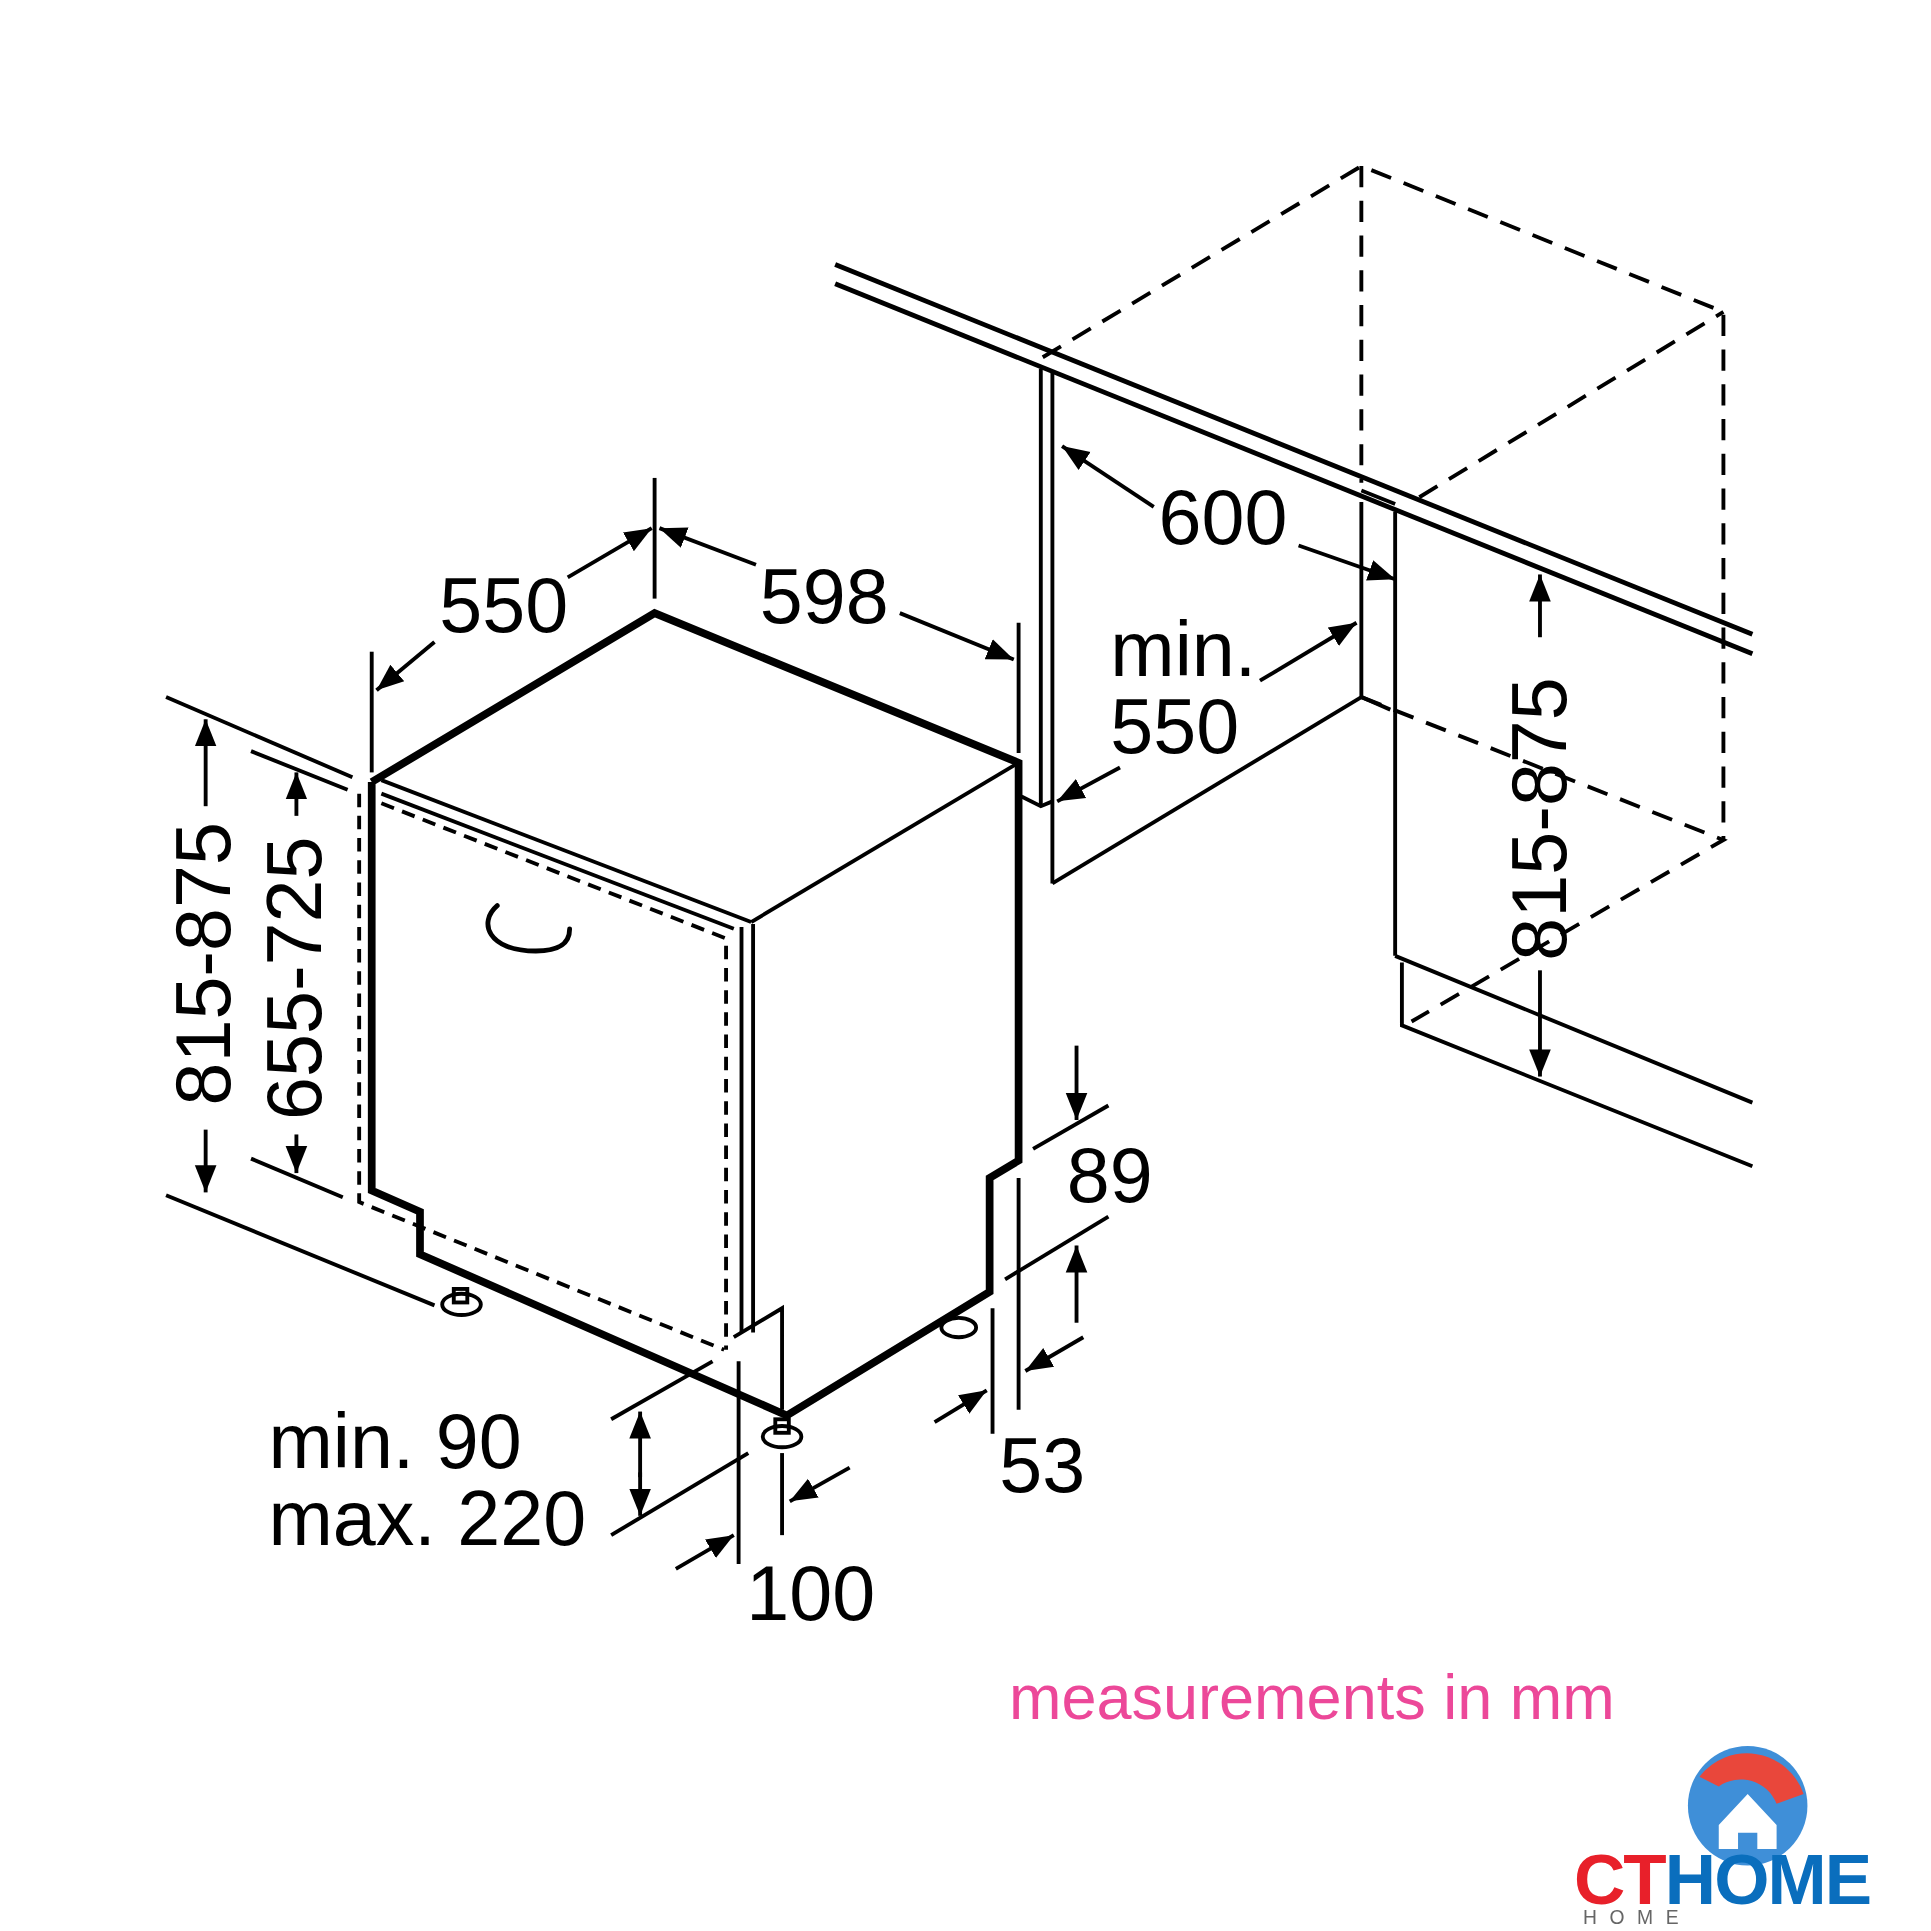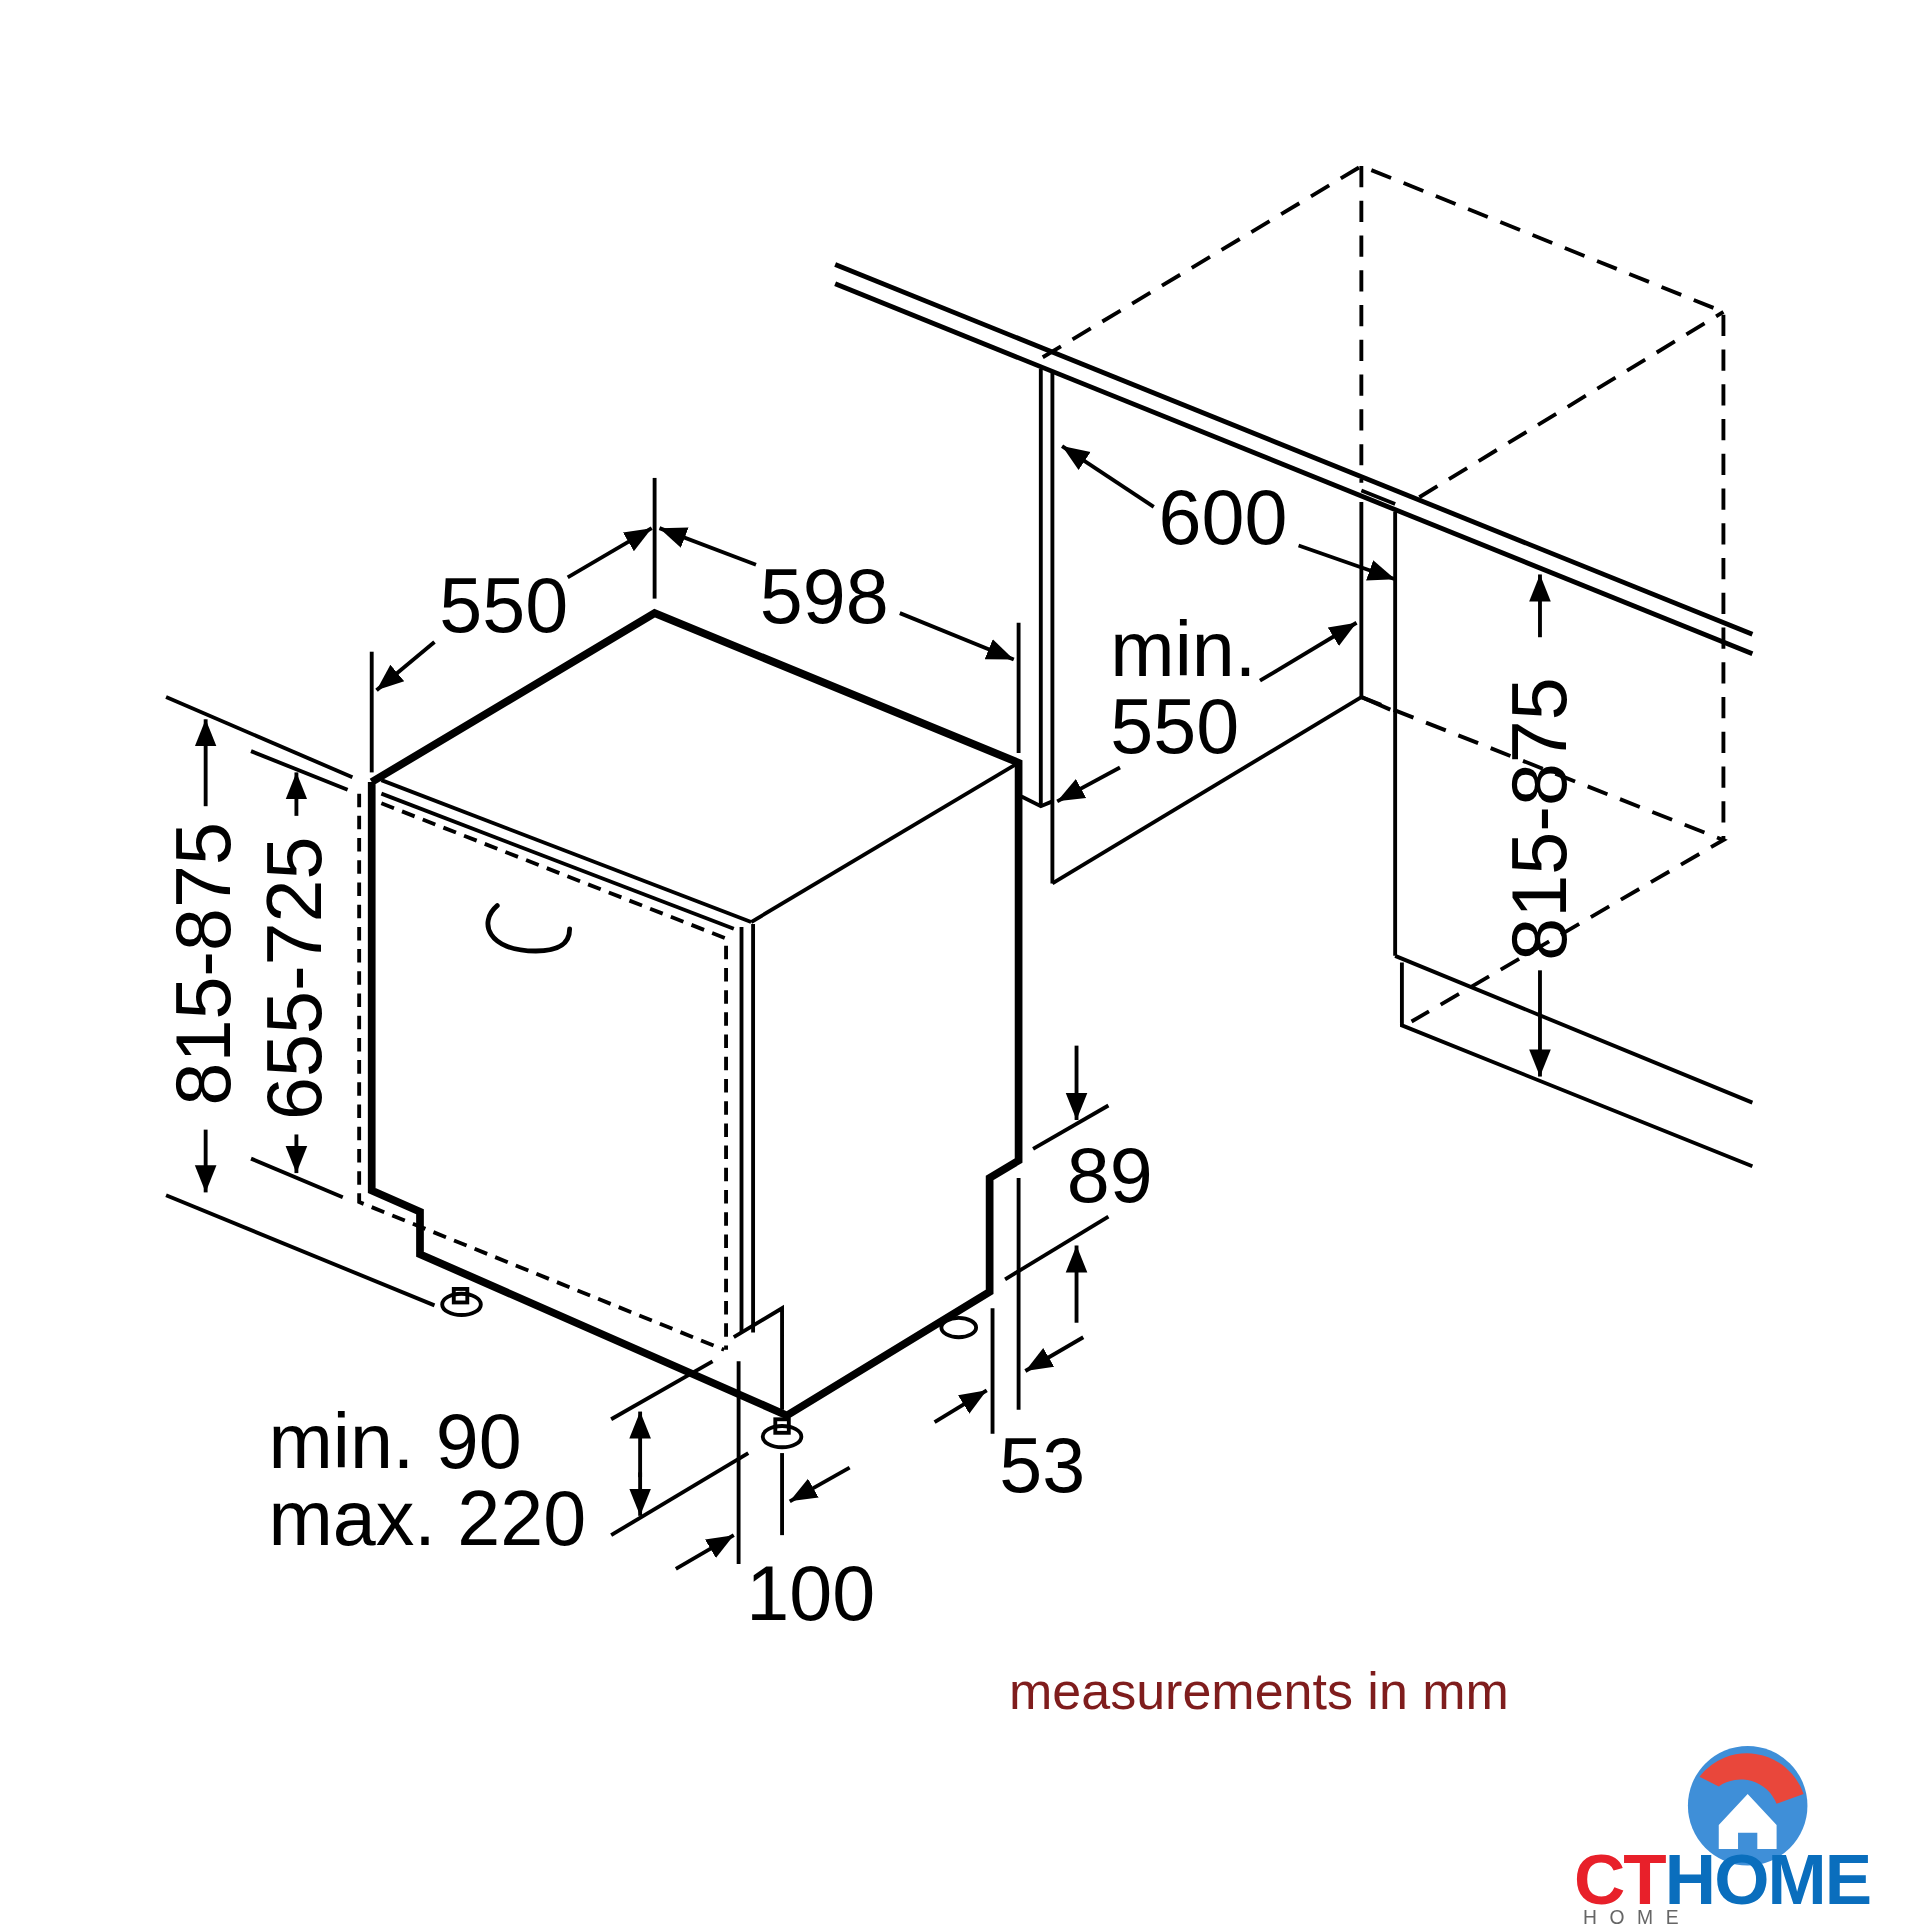--- a/index.html
+++ b/index.html
@@ -4,21 +4,21 @@
 <style>
   html, body { margin:0; padding:0; background:#ffffff; }
   body { width:1931px; height:1931px; position:relative; overflow:hidden; font-family:"Liberation Sans", sans-serif; }
   svg.diagram { position:absolute; left:0; top:0; width:1931px; height:1931px; }
   .thick { stroke:#000; stroke-width:8; fill:none; stroke-linejoin:miter; }
   .med { stroke:#000; stroke-width:5; fill:none; }
   .thin { stroke:#000; stroke-width:4; fill:none; }
   .dash { stroke:#000; stroke-width:4; fill:none; stroke-dasharray:22 14; }
   .dashsm { stroke:#000; stroke-width:4; fill:none; stroke-dasharray:14 9; }
   .lbl { font-family:"Liberation Sans", sans-serif; font-size:80px; fill:#000; }
-  .foot { position:absolute; left:1009px; top:1661px; font-size:52px; color:#7f1d1d; }
+  .foot { position:absolute; left:1009px; top:1661px; font-size:63px; color:#ec4899; }
   .logo { position:absolute; left:1574px; top:1690px; width:357px; height:241px; }
   .brand { position:absolute; left:1574px; top:1844px; font-weight:bold; font-size:71px; letter-spacing:-1.9px; line-height:1; }
   .brand .ct { color:#e8202a; }
   .brand .home { color:#0a6ebd; }
   .tag { position:absolute; left:1583px; top:1907px; font-size:19.3px; letter-spacing:12.6px; color:#666; }
 </style>
 </head>
 <body>
 
 <svg class="diagram" viewBox="0 0 2000 2000" xmlns="http://www.w3.org/2000/svg">

